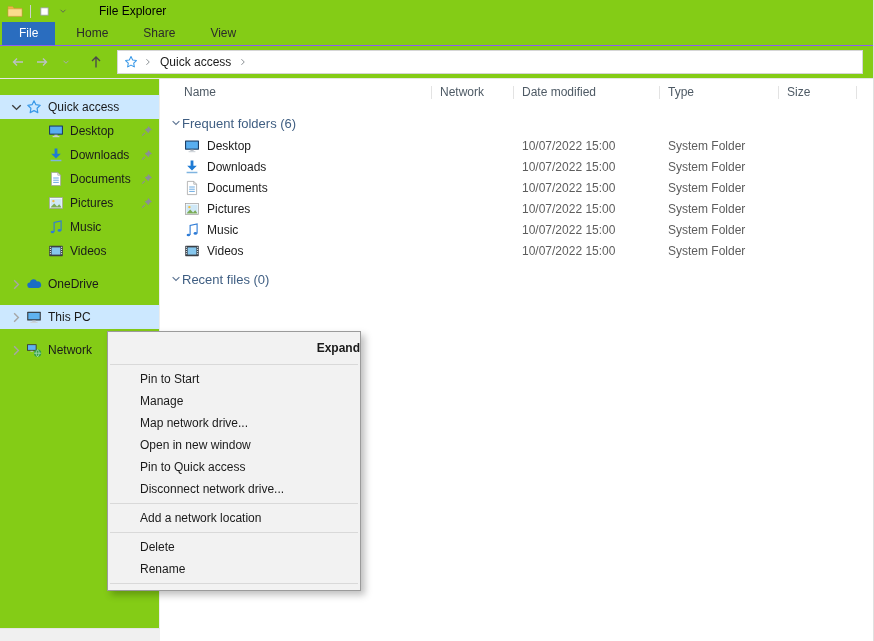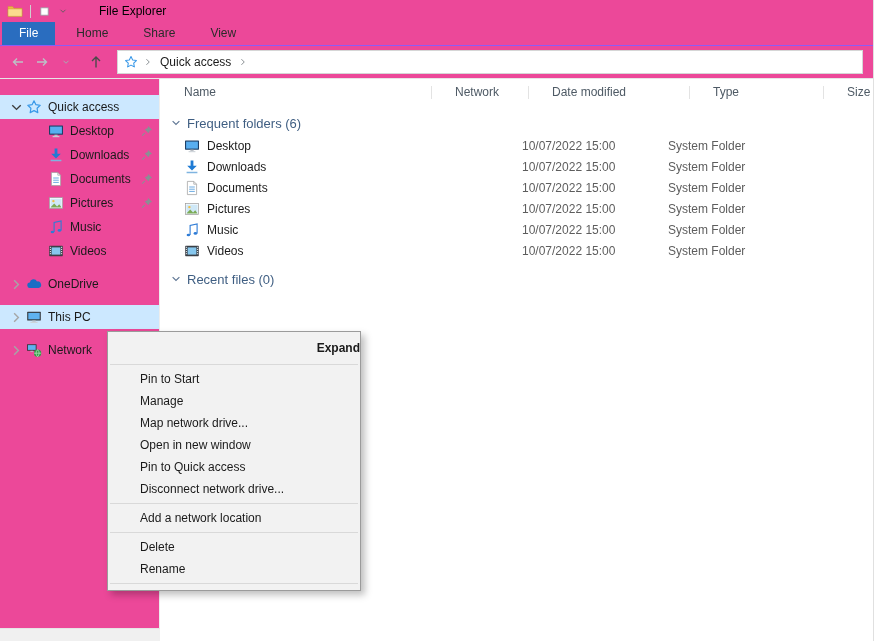--- a/index.html
+++ b/index.html
@@ -1,18 +1,18 @@
 <!DOCTYPE html>
 <html style="--accent: #2a6dbf; --selection: #cce8ff;"><head>
 <meta charset="utf-8">
 <style>
   :root{ --accent:#2a6dbf; --selection:#cce8ff; }
   *{margin:0;padding:0;box-sizing:border-box;}
   body{background:#fff;font-family:"Liberation Sans",sans-serif;font-size:12px;color:#1a1a1a;}
-  .window{position:relative;width:874px;height:641px;background:#ec4899;overflow:hidden;border-right:1px solid #e0e0e0;}
+  .window{position:relative;width:874px;height:641px;background:#84cc16;overflow:hidden;border-right:1px solid #e0e0e0;}
 
   
   .titlebar{height:22px;display:flex;align-items:center;padding-left:7px;gap:7px;}
   .tb-icn{width:16px;height:16px;display:inline-flex;}
   .tb-icn.small{width:13px;height:13px;}
   .tb-icn.caret{width:10px;height:10px;}
   .qat-sep{width:1px;height:13px;background:#cfcfcf;display:inline-block;}
   .title{margin-left:24px;color:#000;}
 
   
@@ -41,26 +41,26 @@
   .chev{width:15px;height:15px;display:inline-flex;flex:none;}
   .chev svg{width:15px;height:15px;}
   .side-item .icn{width:16px;height:16px;margin:0 6px 0 2px;display:inline-flex;flex:none;}
   .side-item .lbl{white-space:nowrap;}
   .pin{position:absolute;right:5px;width:14px;height:14px;display:inline-flex;}
   .sidebar-hscroll{position:absolute;left:0;bottom:0;width:160px;height:13px;background:#f0f0f0;border-top:1px solid #e6e6e6;}
 
   
   .content{flex:1;overflow:hidden;background:#fff;}
   .cols,.frow{display:grid;grid-template-columns:272px 82px 146px 119px 78px 1fr;}
-  .cols{height:26px;align-items:center;color:#4e5a65;gap:15px;}
+  .cols{height:26px;align-items:center;color:#4e5a65;}
   .col{position:relative;height:100%;display:flex;align-items:center;padding-left:8px;cursor:default;}
   .col:first-child{padding-left:24px;}
   .col::after{content:"";position:absolute;right:0;top:7px;height:13px;width:1px;background:#e3e3e3;}
   .col.filler::after{display:none;}
-  .group-header{height:24px;display:flex;align-items:center;gap:5px;padding-left:10px;margin-top:6px;color:#3f5e82;font-size:13px;}
+  .group-header{height:24px;display:flex;align-items:center;padding-left:10px;margin-top:6px;color:#3f5e82;font-size:13px;}
   .gchev{width:12px;height:12px;display:inline-flex;}
   .gchev svg{width:12px;height:12px;}
   .frow{height:21px;align-items:center;color:#5d5d5d;}
   .frow .cell{padding-left:8px;white-space:nowrap;overflow:hidden;}
   .frow .cell.name{padding-left:24px;color:#1b1b1b;display:flex;align-items:center;gap:7px;}
   .frow .icn{width:16px;height:16px;display:inline-flex;flex:none;}
 
   
   .context-menu{position:absolute;left:107px;top:331px;width:254px;background:#f2f2f2;border:1px solid #9b9b9b;box-shadow:4px 4px 7px rgba(0,0,0,.25);padding:3px 0;}
   .menu-item{height:22px;line-height:22px;padding-left:32px;white-space:nowrap;cursor:default;}

